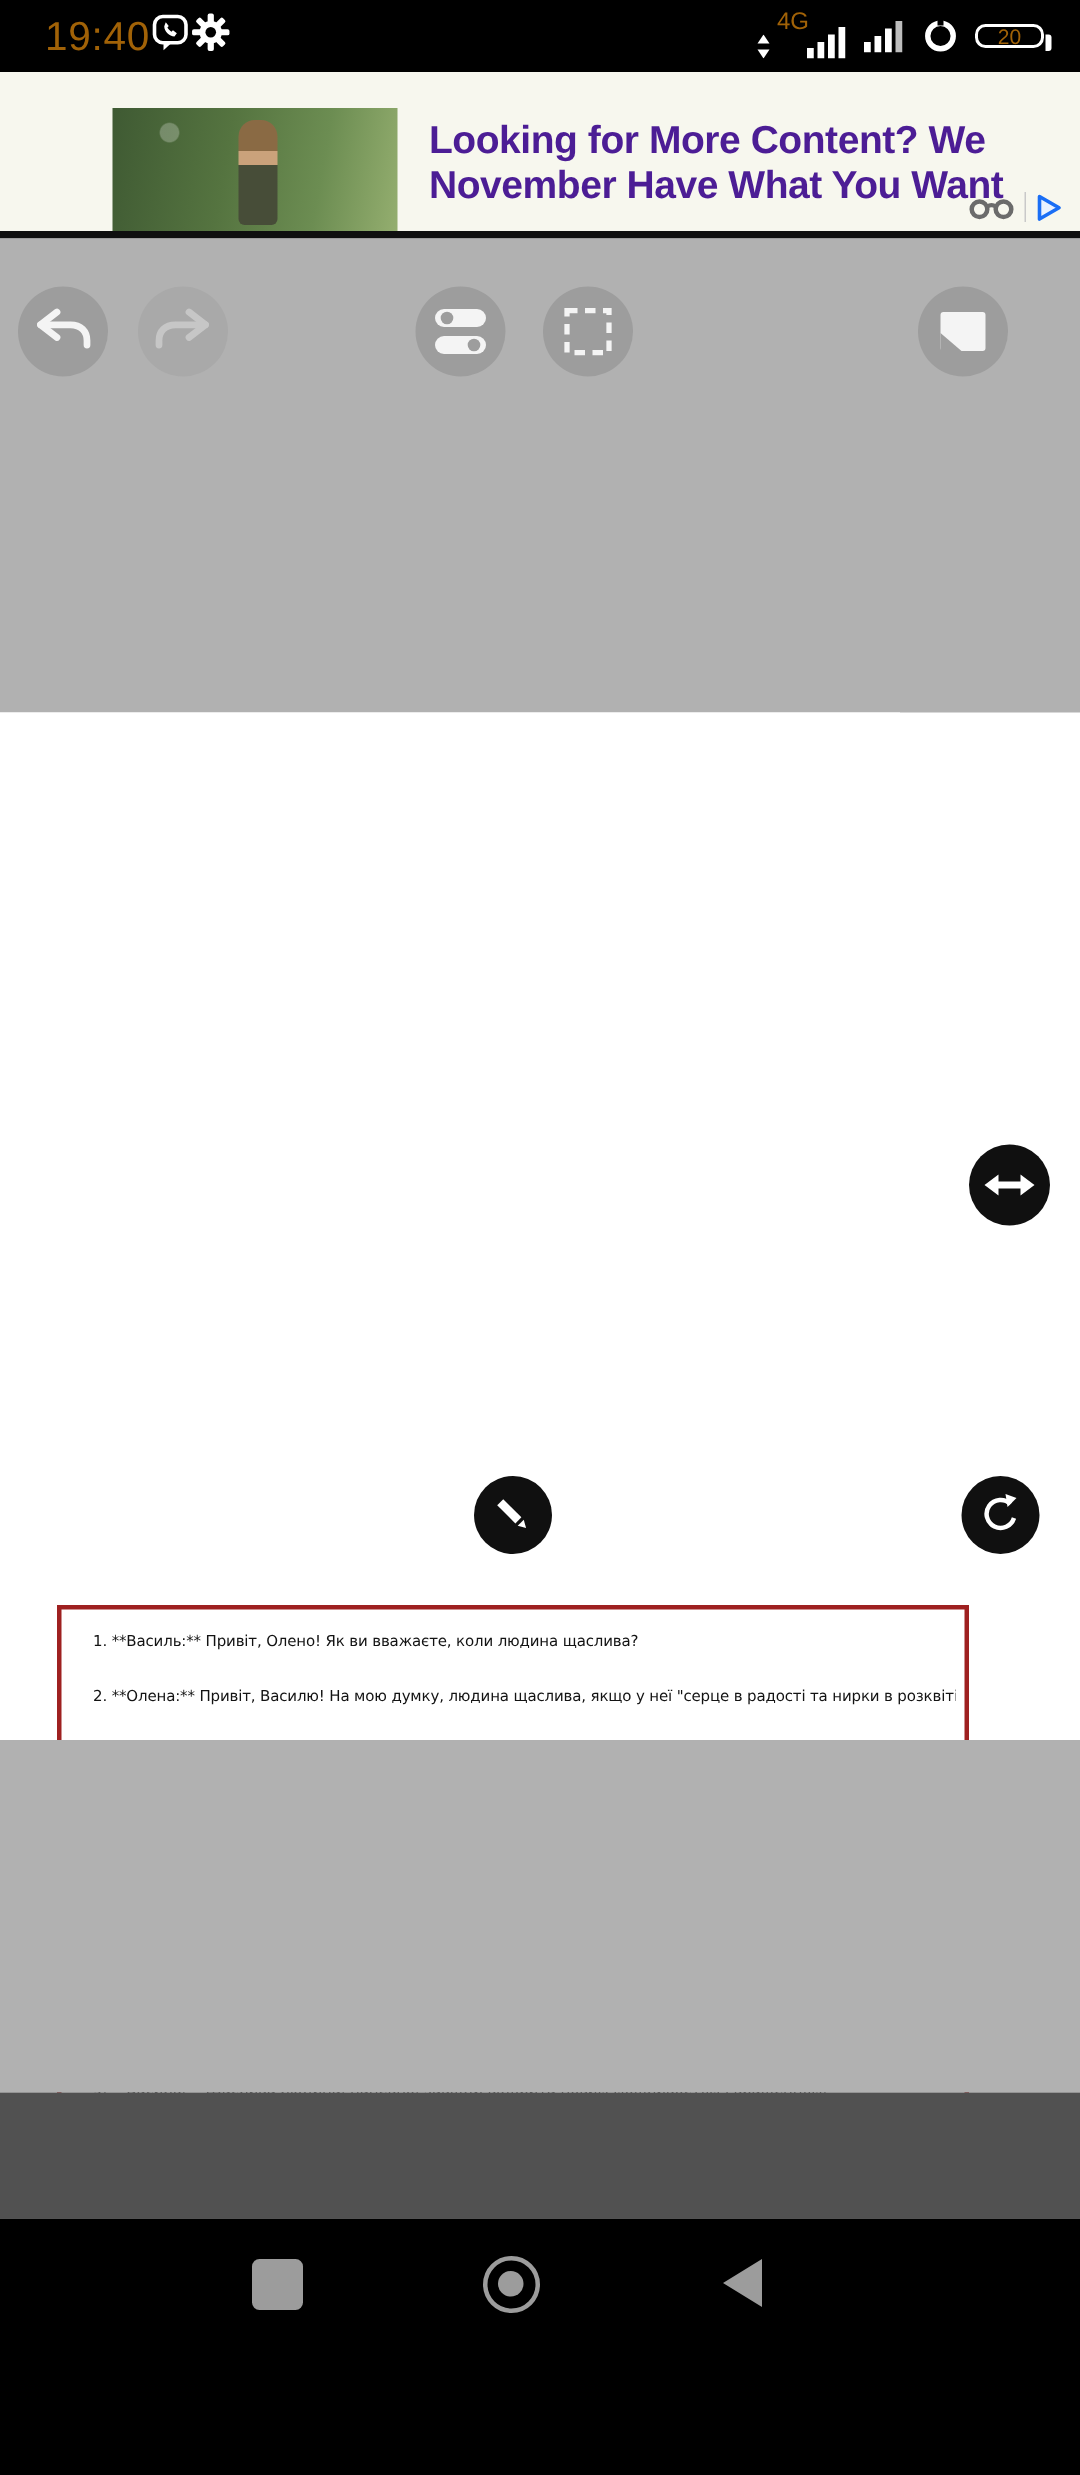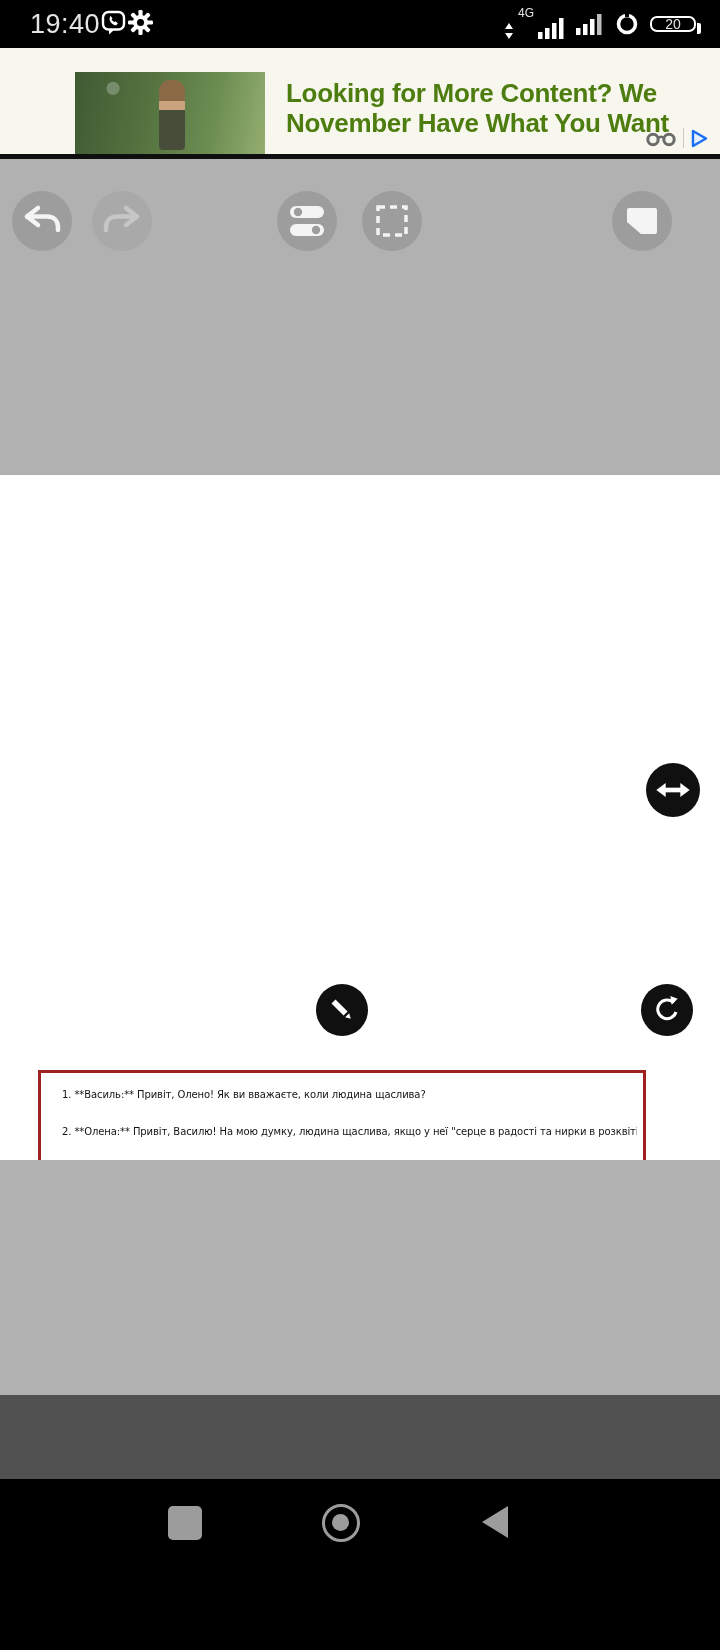--- a/index.html
+++ b/index.html
@@ -1,42 +1,42 @@
 <!DOCTYPE html>
 <html><head>
 <meta charset="utf-8">
 <style>
   * { margin:0; padding:0; box-sizing:border-box; }
   html,body { width:720px; height:1650px; }
   body { font-family:"Liberation Sans", sans-serif; background:#fff; }
   .screen { position:relative; width:720px; height:1650px; background:#fff; overflow:hidden; }
 
   
-  .status-bar { position:absolute; top:0; left:0; width:720px; height:48px; background:#000; color:#e5e5e5;
+  .status-bar { position:absolute; top:0; left:0; width:720px; height:48px; background:#000; color:#a16207;
                 display:flex; align-items:center; padding:0 24px 0 30px; }
   .sb-time { font-size:27px; letter-spacing:.5px; }
   .sb-spacer { flex:1; }
   .sb-right { display:flex; align-items:center; gap:10px; }
   .sb-net { position:relative; width:62px; height:36px; }
-  .sb-4g { position:absolute; top:0; left:14px; font-size:12px; }
+  .sb-4g { position:absolute; top:0; left:14px; font-size:16px; }
   .sb-arrows { position:absolute; left:0; bottom:3px; }
   .sb-bars1 { position:absolute; right:0; bottom:3px; }
   .battery { position:relative; width:46px; height:16px; border:2.5px solid #fff; border-radius:7px;
              display:flex; align-items:center; justify-content:center; font-size:14px; }
   .battery::after { content:""; position:absolute; right:-7px; top:5px; width:4px; height:11px; background:#fff; border-radius:0 2px 2px 0; }
 
   
   .ad-banner { position:absolute; top:48px; left:0; width:720px; height:106px; background:#f7f7ee; overflow:hidden; cursor:pointer; }
   .ad-image { position:absolute; left:75px; top:24px; width:190px; height:82px;
               background: radial-gradient(circle at 20% 20%, rgba(255,255,255,.25) 0 6px, transparent 7px),
                           linear-gradient(100deg,#3f5a33 0%,#557440 40%,#6c8d52 72%,#94ae6f 100%); }
   .ad-person { position:absolute; left:84px; top:8px; width:26px; height:70px; border-radius:11px 11px 4px 4px;
                background:linear-gradient(180deg,#8a6a44 0 30%,#caa27b 30% 43%,#474d38 43% 100%); }
   .ad-headline { position:absolute; left:286px; top:30px; width:390px; font-weight:700; font-size:26px;
-                 line-height:30px; color:#4d7c0f; letter-spacing:-.3px; }
+                 line-height:30px; color:#4c1d95; letter-spacing:-.3px; }
   .ad-choices { position:absolute; right:12px; bottom:6px; display:flex; align-items:center; gap:7px; }
   .ad-divider-v { width:1px; height:20px; background:#c9c9c9; }
 
   .hard-divider { position:absolute; top:154px; left:0; width:720px; height:5px; background:#0f0f0f; }
 
   
   .canvas-top { position:absolute; top:159px; left:0; width:720px; height:316px; background:#b1b1b1; }
   .canvas-bottom { position:absolute; top:1160px; left:0; width:720px; height:235px; background:#b1b1b1; }
   .tb-circle { position:absolute; width:60px; height:60px; border-radius:50%; background:#9d9d9d;
                display:flex; align-items:center; justify-content:center; cursor:pointer; }

